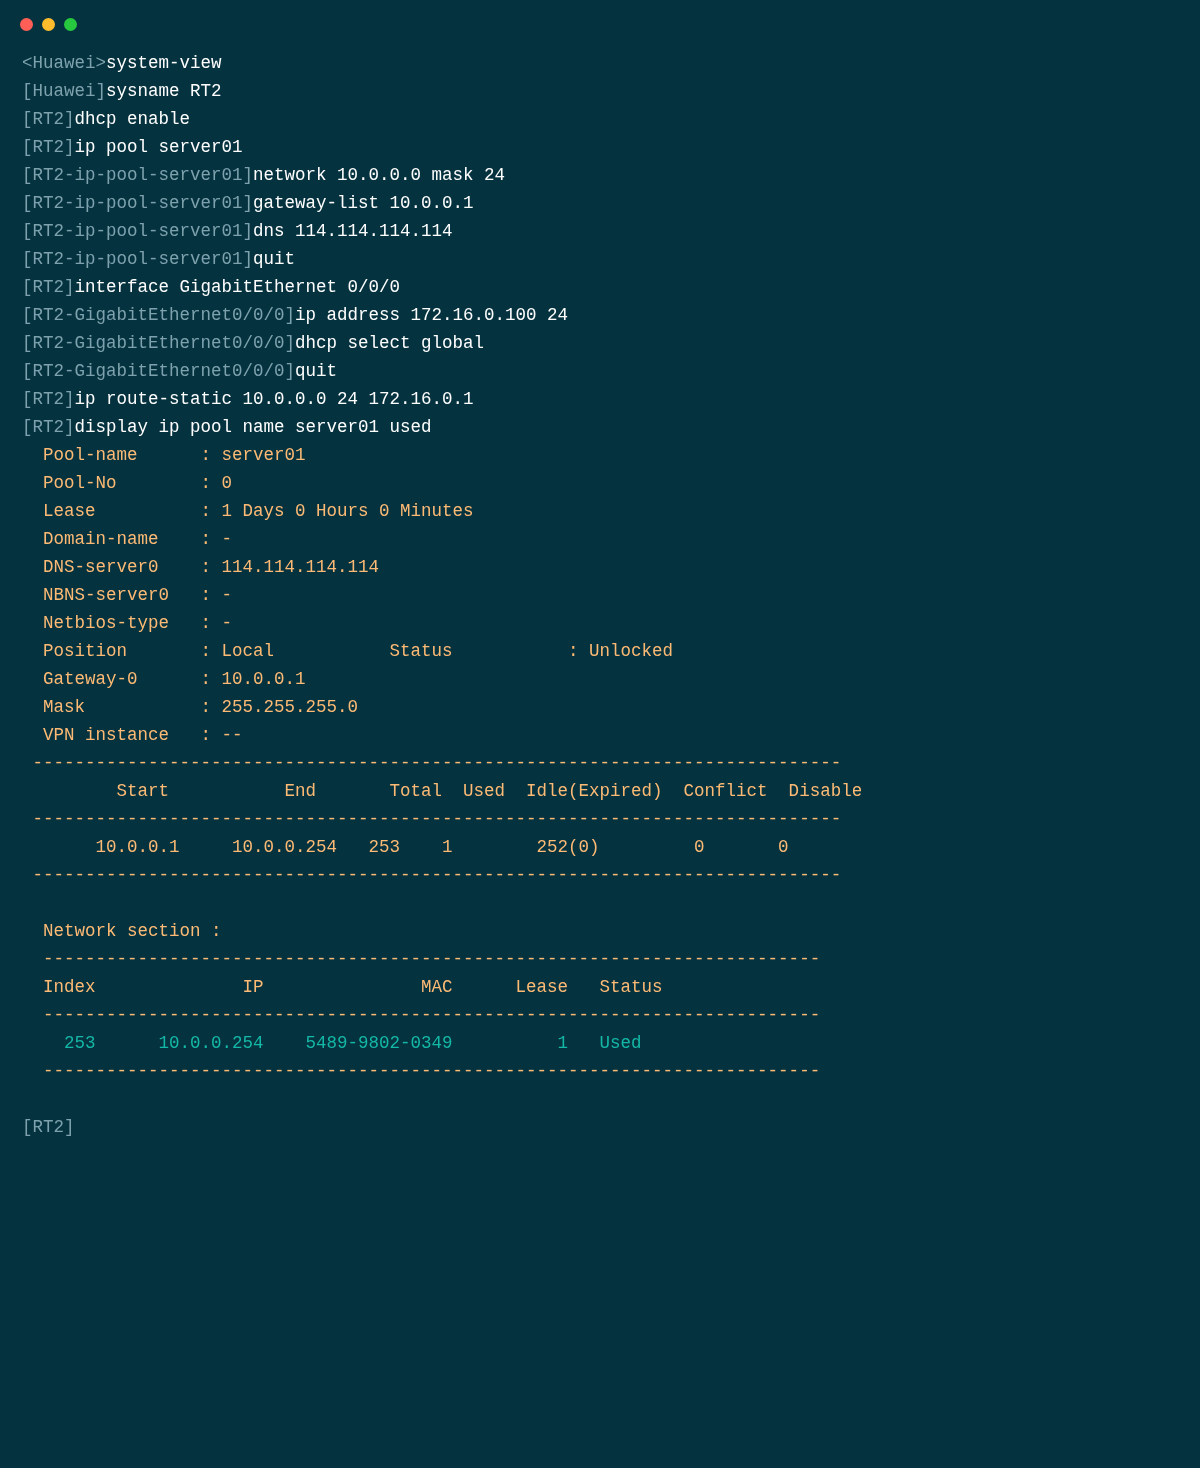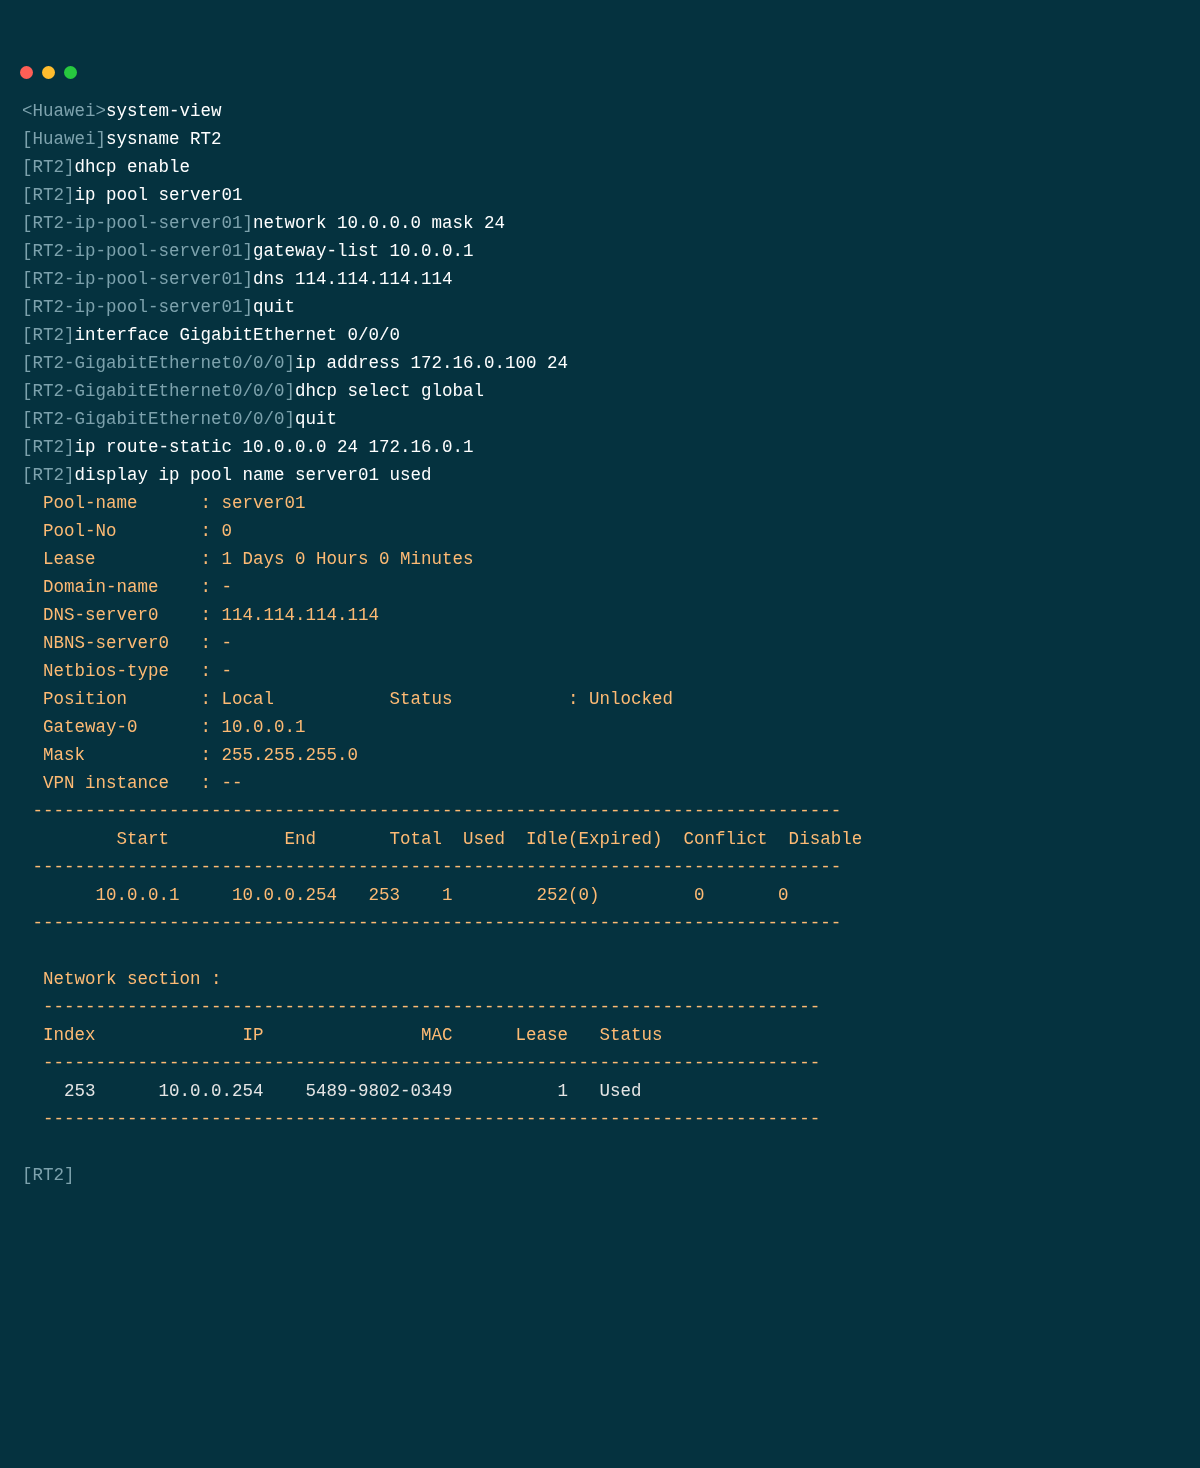--- a/index.html
+++ b/index.html
@@ -7,21 +7,20 @@
   background: #05323f;
   font-family: "SFMono-Regular", Consolas, "Liberation Mono", Menlo, monospace;
   font-size: 17.5px;
   line-height: 1.6;
   color: #e8e8e8;
   min-height: 1468px;
   width: 1200px;
 }
 .window {
   width: 100%;
-  margin-top: 48px;
 }
 .titlebar {
   display: flex;
   align-items: center;
   padding: 18px 20px 10px 20px;
   gap: 9px;
 }
 .dot {
   width: 13px;
   height: 13px;
@@ -31,21 +30,21 @@
 .dot-yellow { background: #ffbd2e; }
 .dot-green { background: #27c93f; }
 .terminal {
   padding: 8px 22px 40px 22px;
   white-space: pre;
   font-variant-ligatures: none;
 }
 .prompt-dim { color: #7da2ad; }
 .cmd { color: #ffffff; }
 .output { color: #fdba74; }
-.highlight { color: #e5e5e5; }
+.highlight { color: #14b8a6; }
 </style>
 </head>
 <body>
 
 <div class="window">
   <div class="titlebar">
     <div class="dot dot-red"></div>
     <div class="dot dot-yellow"></div>
     <div class="dot dot-green"></div>
   </div>

